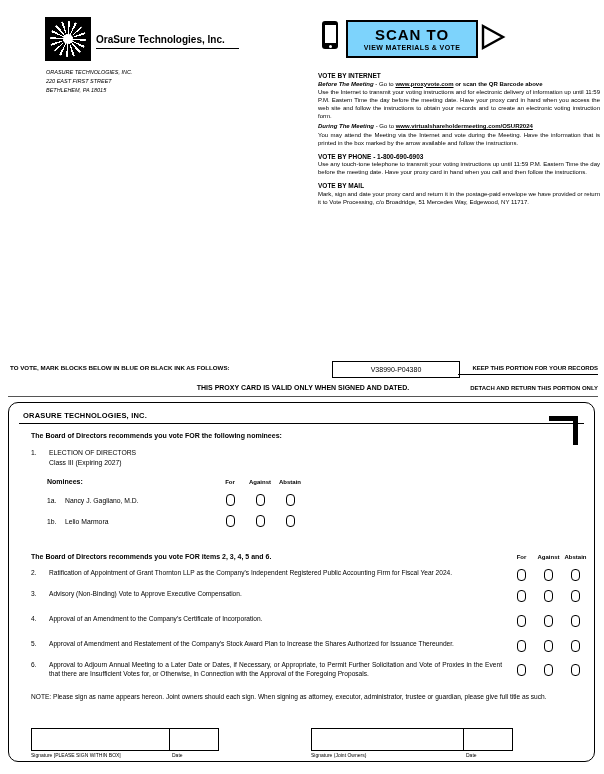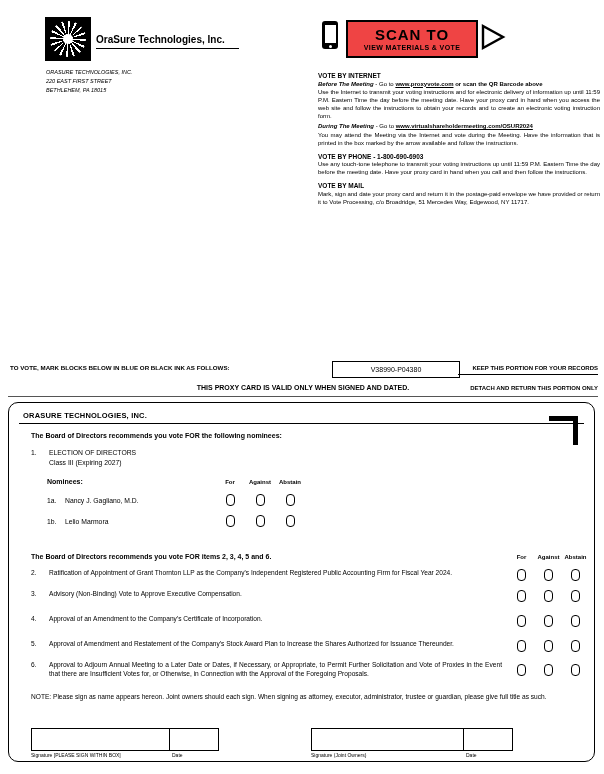--- a/index.html
+++ b/index.html
@@ -9,21 +9,21 @@
   
   .logo{position:absolute;left:45px;top:17px;width:46px;height:44px;background:#000;display:flex;align-items:center;justify-content:center;}
   .burst{position:relative;width:36px;height:36px;border-radius:50%;background:repeating-conic-gradient(#fff 0 7deg,#000 7deg 22.5deg);}
   .burst::after{content:'';position:absolute;inset:13px;background:#fff;border-radius:50%;}
   .company-name{position:absolute;left:96px;top:34px;font-size:10px;font-weight:bold;border-bottom:1px solid #000;padding:0 14px 3px 0;white-space:nowrap;}
   .address{position:absolute;left:46px;top:68px;font-size:5.5px;font-style:italic;line-height:1.6;}
 
   .phone-icon{position:absolute;left:322px;top:21px;width:16px;height:28px;background:#000;border-radius:3px;}
   .phone-screen{position:absolute;left:2.5px;right:2.5px;top:4px;bottom:6px;background:#fff;}
   .phone-icon::after{content:'';position:absolute;left:6.5px;bottom:1.5px;width:3px;height:3px;background:#fff;border-radius:50%;}
-  .scan-box{position:absolute;left:346px;top:20px;width:128px;height:34px;border:2px solid #000;display:flex;flex-direction:column;align-items:center;justify-content:center;background:#ef4444;}
+  .scan-box{position:absolute;left:346px;top:20px;width:128px;height:34px;border:2px solid #000;display:flex;flex-direction:column;align-items:center;justify-content:center;background:#7dd3fc;}
   .scan-title{font-size:15px;font-weight:bold;letter-spacing:1px;line-height:1;}
   .scan-sub{font-size:7px;font-weight:bold;letter-spacing:.4px;margin-top:2px;white-space:nowrap;}
   .arrow-icon{position:absolute;left:480px;top:23px;}
 
   
   .instructions{position:absolute;left:318px;top:72px;width:282px;font-size:6px;line-height:1.32;text-align:justify;}
   .instructions .h{font-weight:bold;font-size:6.5px;margin-top:5px;text-align:left;}
   .instructions .h.first{margin-top:0;}
   .instructions p{margin:0 0 2px 0;}
   .instructions .line{margin-bottom:1px;text-align:left;}

